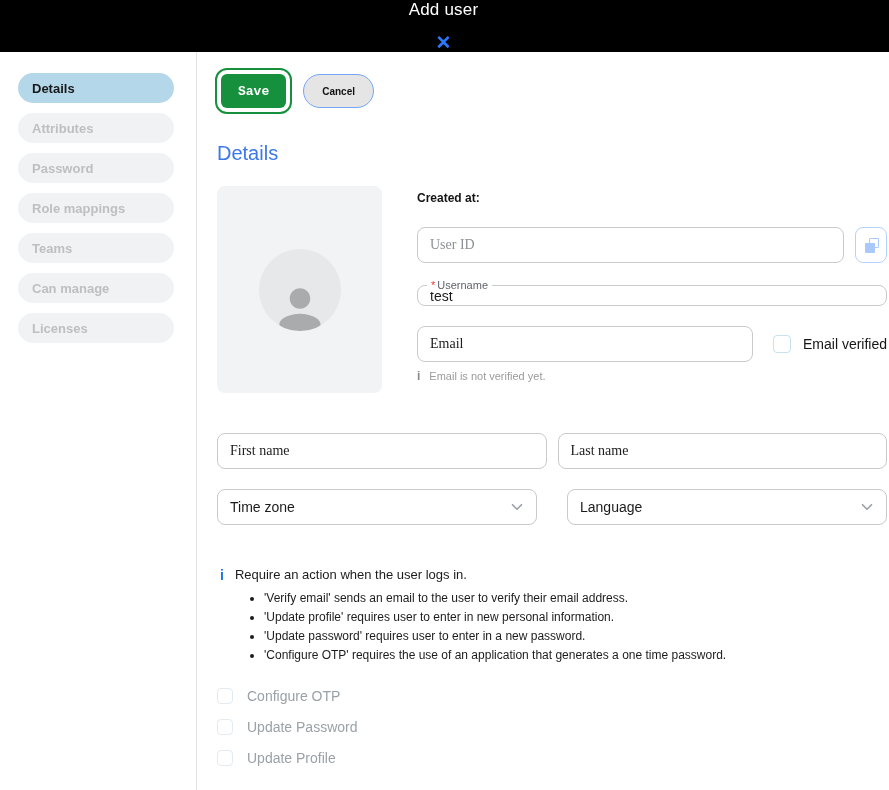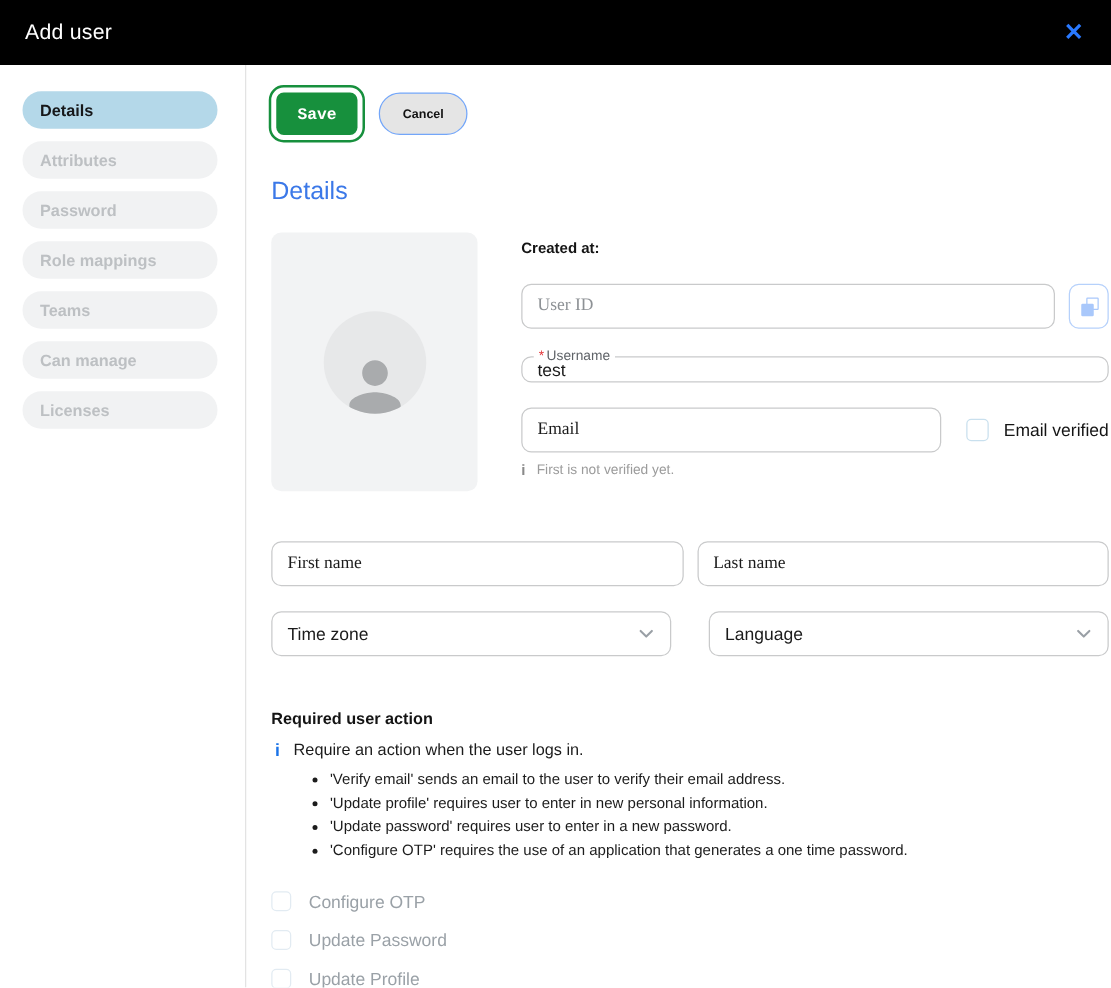--- a/index.html
+++ b/index.html
@@ -1,21 +1,21 @@
 <!DOCTYPE html>
 <html><head>
 <meta charset="utf-8">
 <style>
   * { box-sizing: border-box; margin: 0; padding: 0; }
   html, body { width: 889px; height: 790px; overflow: hidden; }
   body { font-family: "Liberation Sans", sans-serif; background: #ffffff; color: #1b1b1b; }
 
   
   .header { height: 52px; background: #000000; display: flex; align-items: center;
-            justify-content: space-between; padding: 0 22px 0 20px; }
+            justify-content: space-between; padding: 0 22px 0 20px; flex-direction: column; }
   .header-title { color: #ffffff; font-size: 17px; font-weight: 400; letter-spacing: .2px; }
   .close-btn { color: #2979ff; font-size: 19px; font-weight: 700; line-height: 1;
                background: none; border: none; cursor: pointer; font-family: inherit; }
 
   
   .body { display: flex; height: 738px; }
   .sidebar { width: 197px; min-width: 197px; border-right: 1px solid #e3e3e3; padding-top: 21px; }
   .pill { height: 30px; margin: 0 22px 10px 18px; border-radius: 15px; display: flex;
           align-items: center; padding: 0 14px; font-size: 13px; font-weight: 700;
           background: #f1f2f3; color: #bdc0c3; cursor: default; }
@@ -159,21 +159,21 @@
         </div>
 
         <div class="email-row">
           <input class="input dark-ph" type="text" placeholder="Email" style="">
           <span class="checkbox"></span>
           <span class="cb-label">Email verified</span>
         </div>
 
         <div class="email-note">
           <span class="info-i gray">i</span>
-          <span>First is not verified yet.</span>
+          <span>Email is not verified yet.</span>
         </div>
       </div>
     </div>
 
     <div class="two-col name-row">
       <input class="input dark-ph" type="text" placeholder="First name" style="">
       <input class="input dark-ph" type="text" placeholder="Last name" style="">
     </div>
 
     <div class="two-col select-row">
@@ -189,21 +189,20 @@
         <span>Language</span>
         <span class="chev">
           <svg viewBox="0 0 24 24" fill="none" stroke="#9aa0a6" stroke-width="2.2" stroke-linecap="round" stroke-linejoin="round">
               <polyline points="6 9 12 15 18 9"></polyline>
             </svg>
         </span>
       </div>
     </div>
 
     <div class="rua">
-      <div class="rua-title">Required user action</div>
       <div class="rua-intro">
         <span class="info-i blue">i</span>
         <span>Require an action when the user logs in.</span>
       </div>
       <ul class="rua-bullets">
         <li>'Verify email' sends an email to the user to verify their email address.</li>
         <li>'Update profile' requires user to enter in new personal information.</li>
         <li>'Update password' requires user to enter in a new password.</li>
         <li>'Configure OTP' requires the use of an application that generates a one time password.</li>
       </ul>

